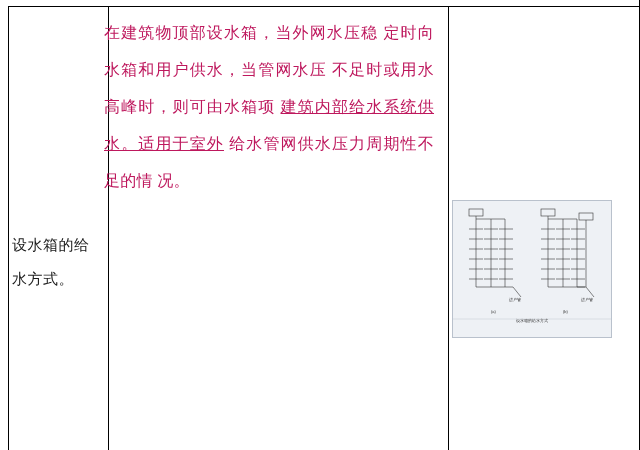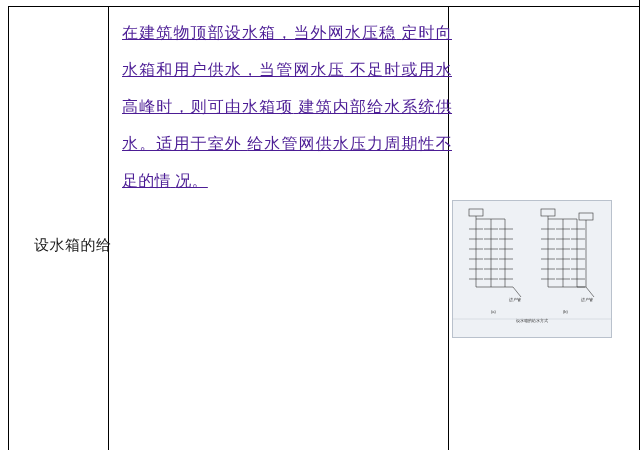--- a/index.html
+++ b/index.html
@@ -35,32 +35,30 @@
     left: 12px;
     top: 228px;
     width: 88px;
     font-size: 15px;
     line-height: 34px;
     color: #1a1a1a;
     letter-spacing: 0.5px;
   }
   .left-col div {
     white-space: nowrap;
-    margin-left: 22px;
   }
   .main-col {
     position: absolute;
-    left: 122px;
+    left: 104px;
     top: 14px;
     width: 330px;
     font-size: 16px;
     line-height: 37px;
-    color: #4c1d95;
+    color: #be185d;
     letter-spacing: 0.3px;
-    text-decoration: underline;
   }
   .para {
     margin: 0 0 0 0;
     text-align: justify;
     text-justify: inter-ideograph;
   }
   .para + .para {
     margin-top: 0px;
   }
   .underline-word {
@@ -121,20 +119,21 @@
 <div class="page">
 
   <div class="hline" style="left:8px; top:6px; width:632px;"></div>
   <div class="vline" style="left:8px; top:6px; height:444px;"></div>
   <div class="vline" style="left:108px; top:6px; height:444px;"></div>
   <div class="vline" style="left:448px; top:6px; height:444px;"></div>
   <div class="vline right-edge"></div>
 
   <div class="left-col">
     <div>设水箱的给</div>
+    <div>水方式。</div>
   </div>
 
   <div class="main-col">
     <p class="para">
       <span>在建筑物顶部设水箱，当外网水压稳</span>
       <span>定时向水箱和用户供水，当管网水压</span>
       <span>不足时或用水高峰时，则可由水箱项</span>
       <span class="underline-word">建筑内部给水系统供水。适用于室外</span>
       <span>给水管网供水压力周期性不足的情</span>
       <span>况。</span>

